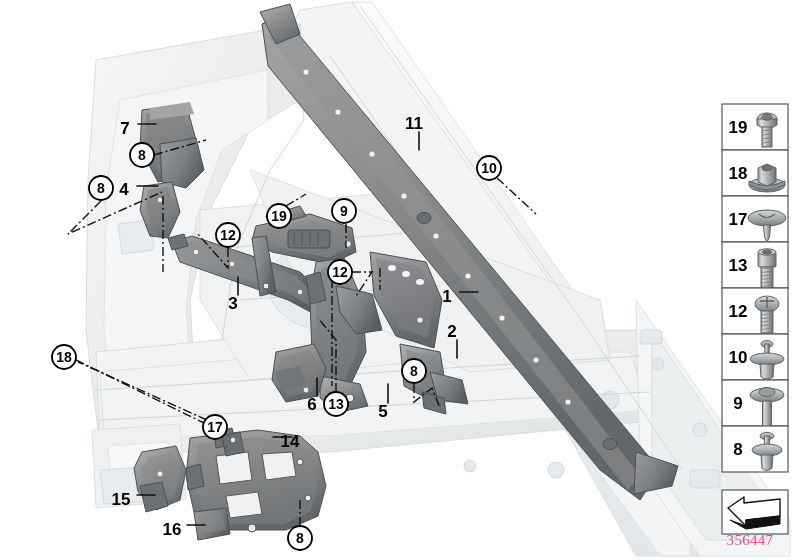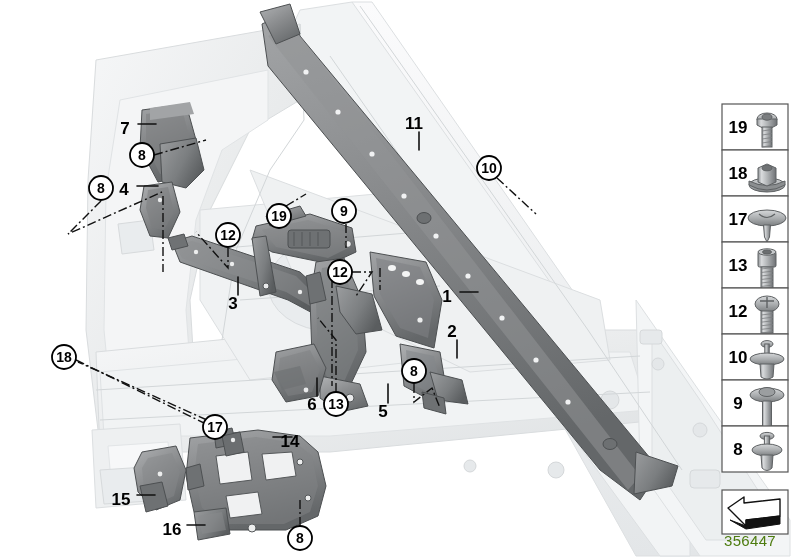--- a/index.html
+++ b/index.html
@@ -41,23 +41,23 @@
     font-weight: bold;
     font-size: 17px;
     fill: #000000;
   }
   .partnum-text {
     position: absolute;
     left: 705px;
     top: 532px;
     width: 90px;
     text-align: center;
-    font-family: Liberation Sans, sans-serif;
+    font-family: Liberation Serif, serif;
     font-size: 15px;
-    color: #4d7c0f;
+    color: #ec4899;
     letter-spacing: 0.3px;
   }
 </style>
 </head>
 <body>
 
 <div id="diagram-root">
 
   <svg class="layer" viewBox="0 0 800 560">
     <defs>

